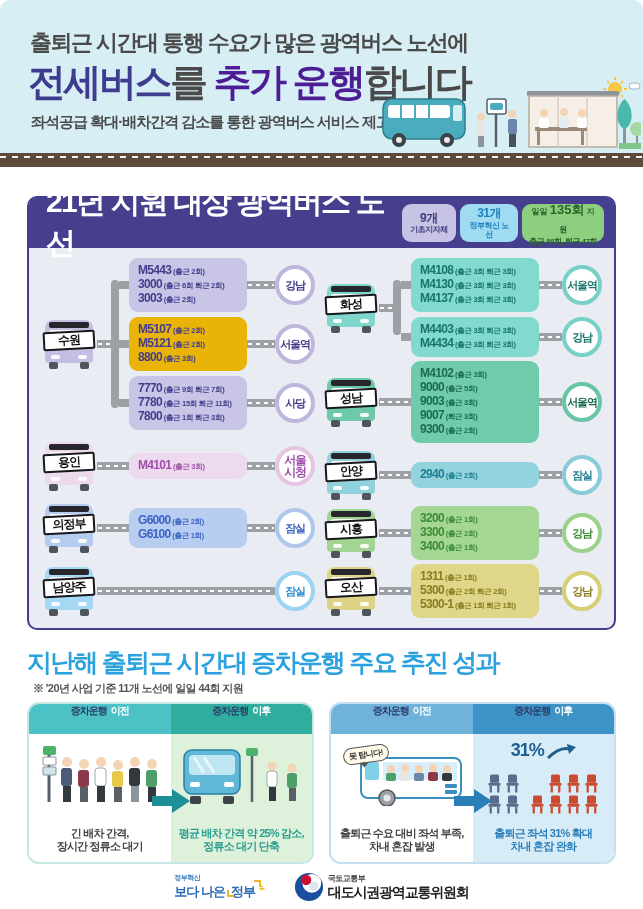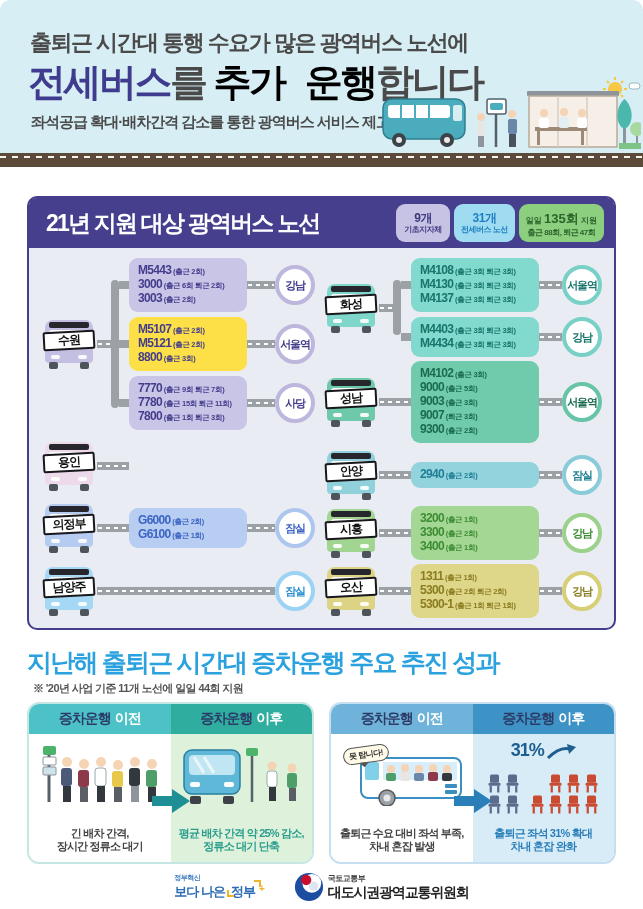--- a/index.html
+++ b/index.html
@@ -4,32 +4,32 @@
 <style>
   * { margin:0; padding:0; box-sizing:border-box; }
   html,body { width:643px; }
   body { font-family:"Liberation Sans", sans-serif; background:#fff; }
   #poster { position:relative; width:643px; height:909px; background:#fff; overflow:hidden; border-radius:10px; }
 
   
   .hero { position:relative; height:167px; background:#d7eef4; }
   .hero-sub { position:absolute; left:30px; top:28px; font-size:22px; font-weight:800; letter-spacing:-1.5px; color:#4a4a4a; }
   .hero-title { position:absolute; left:28px; top:57px; font-size:38px; font-weight:900; letter-spacing:-2.5px; }
-  .hero-title .t-navy { color:#3f3b8e; } .hero-title .t-gray { color:#4a4a4a; } .hero-title .t-blue { color:#000000;font-family:Liberation Mono, monospace; }
+  .hero-title .t-navy { color:#3f3b8e; } .hero-title .t-gray { color:#4a4a4a; } .hero-title .t-blue { color:#4c1d95; }
   .hero-tag { position:absolute; left:31px; top:113px; font-size:15px; font-weight:700; letter-spacing:-1px; color:#4a4a4a; }
   .hero-art { position:absolute; right:2px; bottom:12px; }
   .road { position:absolute; left:0; right:0; bottom:0; height:14px; background:#5c4a3a; }
   .road::before { content:""; position:absolute; left:0; right:0; top:3px; height:2px;
     background:repeating-linear-gradient(90deg,#f5f2ec 0 6px,transparent 6px 12px); }
 
   
   .panel { position:absolute; left:27px; top:196px; width:589px; height:434px;
     border:2px solid #443e8c; border-radius:10px; background:#eaecf4; }
   .panel-head { display:flex; align-items:center; height:50px; background:#453f8d; border-radius:7px 7px 0 0; padding:0 10px 0 17px; }
-  .panel-title { color:#fff; font-size:23px; font-weight:900; letter-spacing:-1.8px; }
+  .panel-title { color:#fff; font-size:30px; font-weight:900; letter-spacing:-1.8px; }
   .badges { margin-left:auto; display:flex; gap:4px; }
   .badge { border-radius:9px; min-width:54px; height:38px; display:flex; flex-direction:column; align-items:center; justify-content:center; padding:2px 7px; line-height:1.15; text-align:center; }
   .badge .b-top { font-size:12px; font-weight:900; letter-spacing:-0.5px; }
   .badge .b-bot { font-size:8px; font-weight:700; letter-spacing:-0.5px; }
   .badge .b-sm { font-size:8px; font-weight:800; } .badge .b-big { font-size:13px; font-weight:900; }
 
   .panel-body { display:flex; gap:8px; padding:10px 12px; height:380px; }
   .dcol { display:flex; flex-direction:column; justify-content:space-between; }
   .dcol.c1 { width:276px; } .dcol.c2 { width:281px; }
 
@@ -62,22 +62,22 @@
   .busic .blite { position:absolute; bottom:12px; width:9px; height:4px; background:rgba(255,255,255,.9); border-radius:2px; }
   .busic .bwheel { position:absolute; bottom:2px; width:9px; height:7px; background:#4e545c; border-radius:2px; }
 
   
   .res-title { position:absolute; left:27px; top:646px; font-size:25px; font-weight:900; letter-spacing:-1.8px; color:#2ba2de; }
   .res-note { position:absolute; left:33px; top:681px; font-size:11px; font-weight:600; letter-spacing:-0.6px; color:#555; }
   .res-row { position:absolute; left:27px; top:702px; display:flex; gap:15px; }
   .rpanel { width:287px; height:162px; border-radius:12px; overflow:hidden; position:relative; }
   .rpanel.teal { border:2px solid #c5e6e3; } .rpanel.blue { border:2px solid #c5def0; }
   .rp-head { display:flex; height:30px; }
-  .rp-head > div { flex:1; display:flex; align-items:center; justify-content:center; gap:4px;
-    font-size:14px; font-weight:900; letter-spacing:-1px; }
+  .rp-head > div { flex:1; display:flex; justify-content:center; gap:4px;
+    font-size:10px; font-weight:900; letter-spacing:-1px; }
   .rp-head .w { color:#2b3a66; } .rp-head .tag { color:#fff; }
   .teal .h-before { background:#4cc2c6; } .teal .h-after { background:#2fae9f; }
   .blue .h-before { background:#6fb3da; } .blue .h-after { background:#3d93c6; }
   .rp-body { display:flex; height:128px; position:relative; }
   .rp-half { flex:1; display:flex; flex-direction:column; align-items:center; justify-content:space-between; padding:10px 4px 9px; }
   .rp-half.before { background:#fff; }
   .teal .rp-half.after { background:#def1da; } .blue .rp-half.after { background:#d8ecf7; }
   .cap { text-align:center; font-size:11px; font-weight:800; letter-spacing:-0.8px; line-height:13px; color:#444; }
   .teal .rp-half.after .cap { color:#2a9d8f; } .blue .rp-half.after .cap { color:#2b7fb8; }
   .big-arrow { position:absolute; left:50%; top:52%; transform:translate(-50%,-50%); z-index:3; }
@@ -195,21 +195,21 @@
   <div class="panel">
     <div class="panel-head">
       <div class="panel-title">21년 지원 대상 광역버스 노선</div>
       <div class="badges" id="badges">
           <div class="badge" style="background: rgb(198, 195, 228); color: rgb(63, 58, 128);">
             <div class="b-top">9개</div>
             <div class="b-bot">기초지자체</div>
           </div>
           <div class="badge" style="background: rgb(159, 220, 242); color: rgb(30, 127, 192);">
             <div class="b-top">31개</div>
-            <div class="b-bot">전세버스 노선</div>
+            <div class="b-bot">정부혁신 노선</div>
           </div>
           <div class="badge" style="background: rgb(140, 207, 127); color: rgb(44, 100, 44);">
             <div><span class="b-sm">일일 </span><span class="b-big">135회</span><span class="b-sm"> 지원</span></div>
             <div class="b-bot">출근 88회, 퇴근 47회</div>
           </div>
         </div>
     </div>
     <div class="panel-body" id="diagram">
         <div class="dcol c1">
           <div class="grp multi">
@@ -228,21 +228,21 @@
               <div class="branch">
                 <div class="rbox" style="background: rgb(201, 197, 230); color: rgb(67, 61, 140);">
                   <div class="rline"><span>M5443</span><span class="nt"> (출근 2회)</span></div>
                   <div class="rline"><span>3000</span><span class="nt"> (출근 6회 퇴근 2회)</span></div>
                   <div class="rline"><span>3003</span><span class="nt"> (출근 2회)</span></div>
                 </div>
                 <div class="roadline mid"></div>
                 <div class="dest" style="border-color: rgb(189, 183, 221); color: rgb(67, 61, 140);">강남</div>
               </div>
               <div class="branch">
-                <div class="rbox" style="background: #fde047; color: rgb(67, 61, 140);">
+                <div class="rbox" style="background: #eab308; color: rgb(67, 61, 140);">
                   <div class="rline"><span>M5107</span><span class="nt"> (출근 2회)</span></div>
                   <div class="rline"><span>M5121</span><span class="nt"> (출근 2회)</span></div>
                   <div class="rline"><span>8800</span><span class="nt"> (출근 3회)</span></div>
                 </div>
                 <div class="roadline mid"></div>
                 <div class="dest" style="border-color: rgb(189, 183, 221); color: rgb(67, 61, 140);">서울역</div>
               </div>
               <div class="branch">
                 <div class="rbox" style="background: rgb(201, 197, 230); color: rgb(67, 61, 140);">
                   <div class="rline"><span>7770</span><span class="nt"> (출근 9회 퇴근 7회)</span></div>
@@ -259,20 +259,29 @@
               <div class="bbody" style="background: rgb(236, 217, 234);"></div>
               <div class="broof"></div>
               <div class="bglass"></div>
               <div class="bplate">용인</div>
               <div class="blite" style="left:10px"></div>
               <div class="blite" style="right:10px"></div>
               <div class="bwheel" style="left:8px"></div>
               <div class="bwheel" style="right:8px"></div>
             </div>
             <div class="pre"></div>
+            <div class="branches">
+              <div class="branch">
+                <div class="rbox" style="background: rgb(238, 218, 238); color: rgb(160, 80, 168);">
+                  <div class="rline"><span>M4101</span><span class="nt"> (출근 3회)</span></div>
+                </div>
+                <div class="roadline mid"></div>
+                <div class="dest" style="border-color: rgb(229, 198, 226); color: rgb(160, 80, 168); font-size: 12px;">서울<br>시청</div>
+              </div>
+            </div>
           </div>
           <div class="grp single">
             <div class="busic">
               <div class="bbody" style="background: rgb(181, 203, 240);"></div>
               <div class="broof"></div>
               <div class="bglass"></div>
               <div class="bplate">의정부</div>
               <div class="blite" style="left:10px"></div>
               <div class="blite" style="right:10px"></div>
               <div class="bwheel" style="left:8px"></div>

